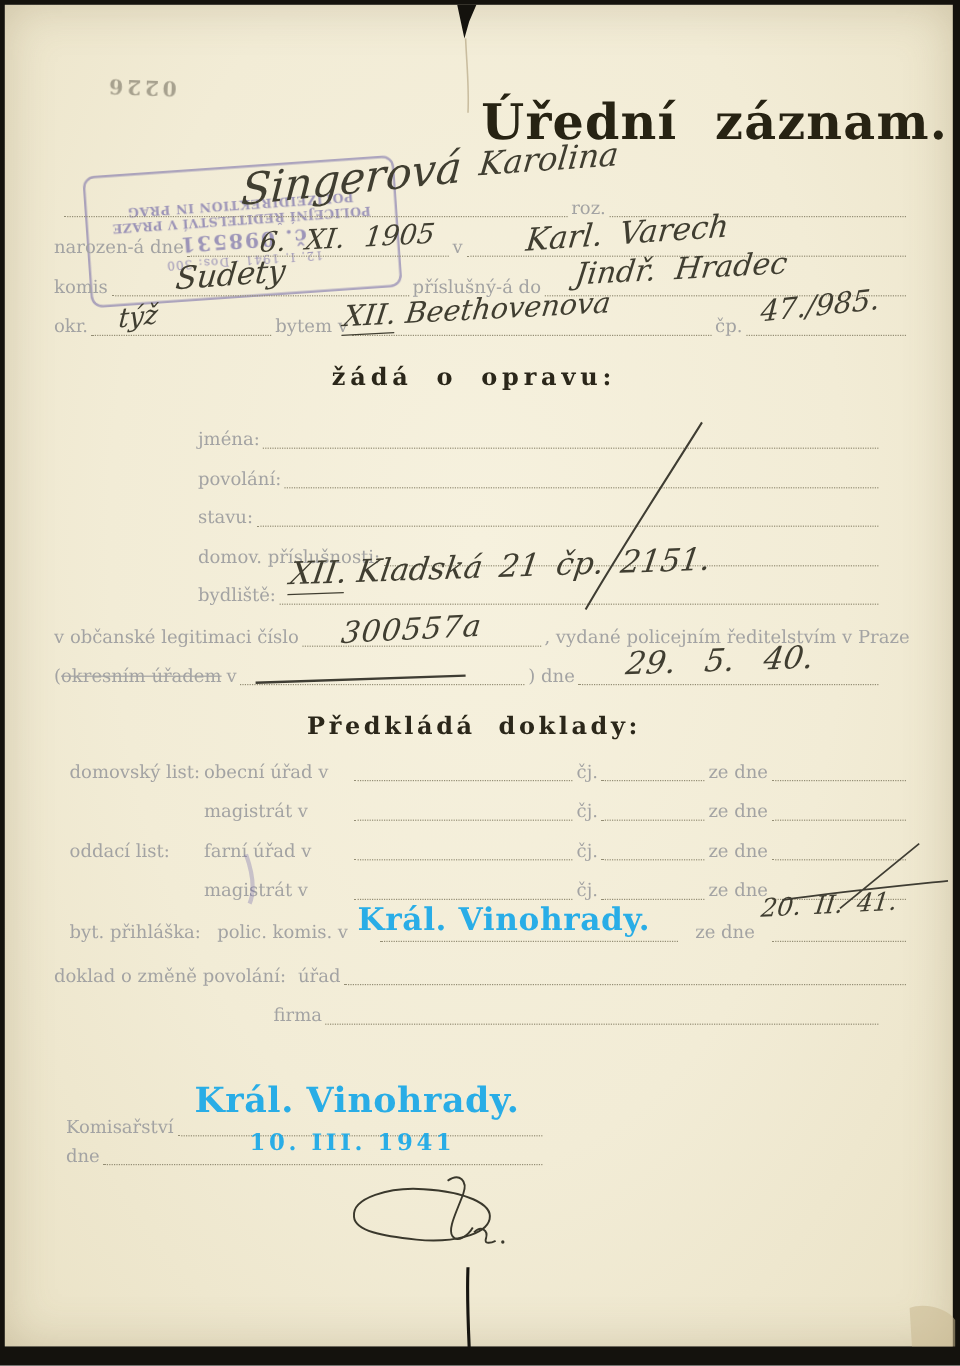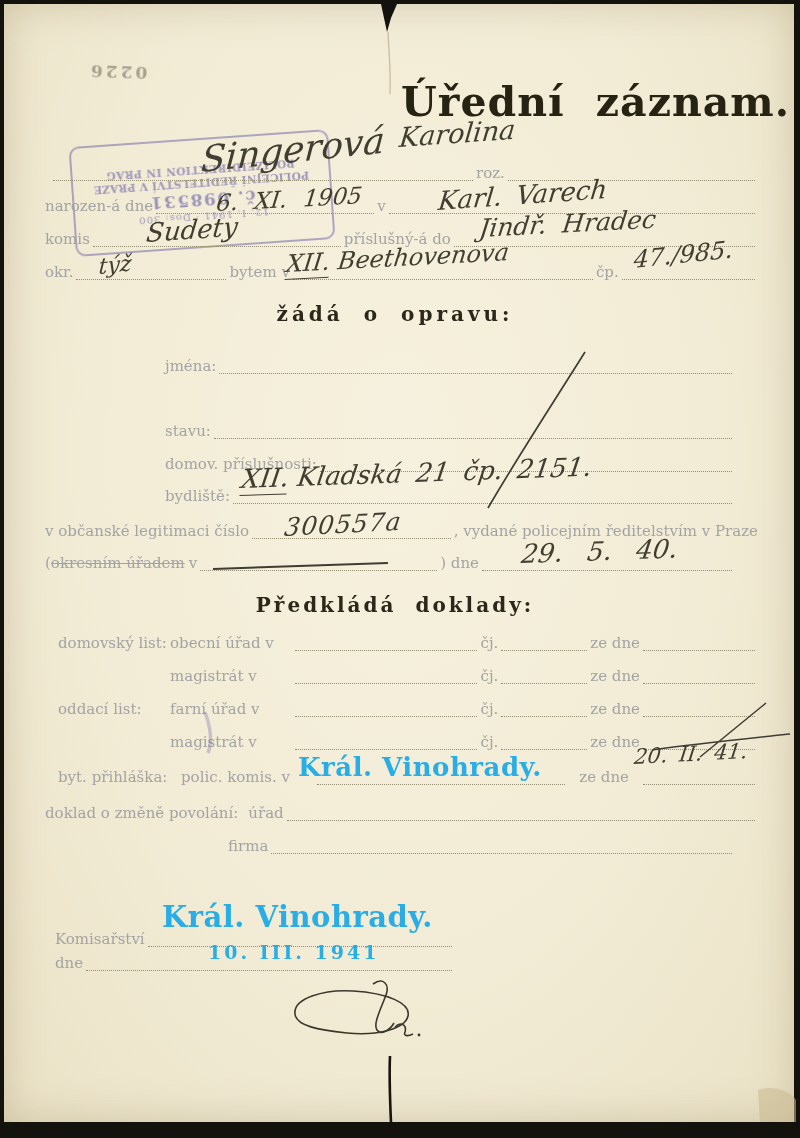--- a/index.html
+++ b/index.html
@@ -78,20 +78,24 @@
     <span class="lbl">čp.</span>
     <span class="lead grow"></span>
   </div>
 
   <div class="heading" style="top:302px;">žádá o opravu:</div>
 
   <div class="row" style="left:165px;top:355px;width:570px;">
     <span class="lbl">jména:</span>
     <span class="lead grow"></span>
   </div>
+  <div class="row" style="left:165px;top:388px;width:570px;">
+    <span class="lbl">povolání:</span>
+    <span class="lead grow"></span>
+  </div>
   <div class="row" style="left:165px;top:420px;width:570px;">
     <span class="lbl">stavu:</span>
     <span class="lead grow"></span>
   </div>
   <div class="row" style="left:165px;top:453px;width:570px;">
     <span class="lbl">domov. příslušnosti:</span>
     <span class="lead grow"></span>
   </div>
   <div class="row" style="left:165px;top:485px;width:570px;">
     <span class="lbl">bydliště:</span>

